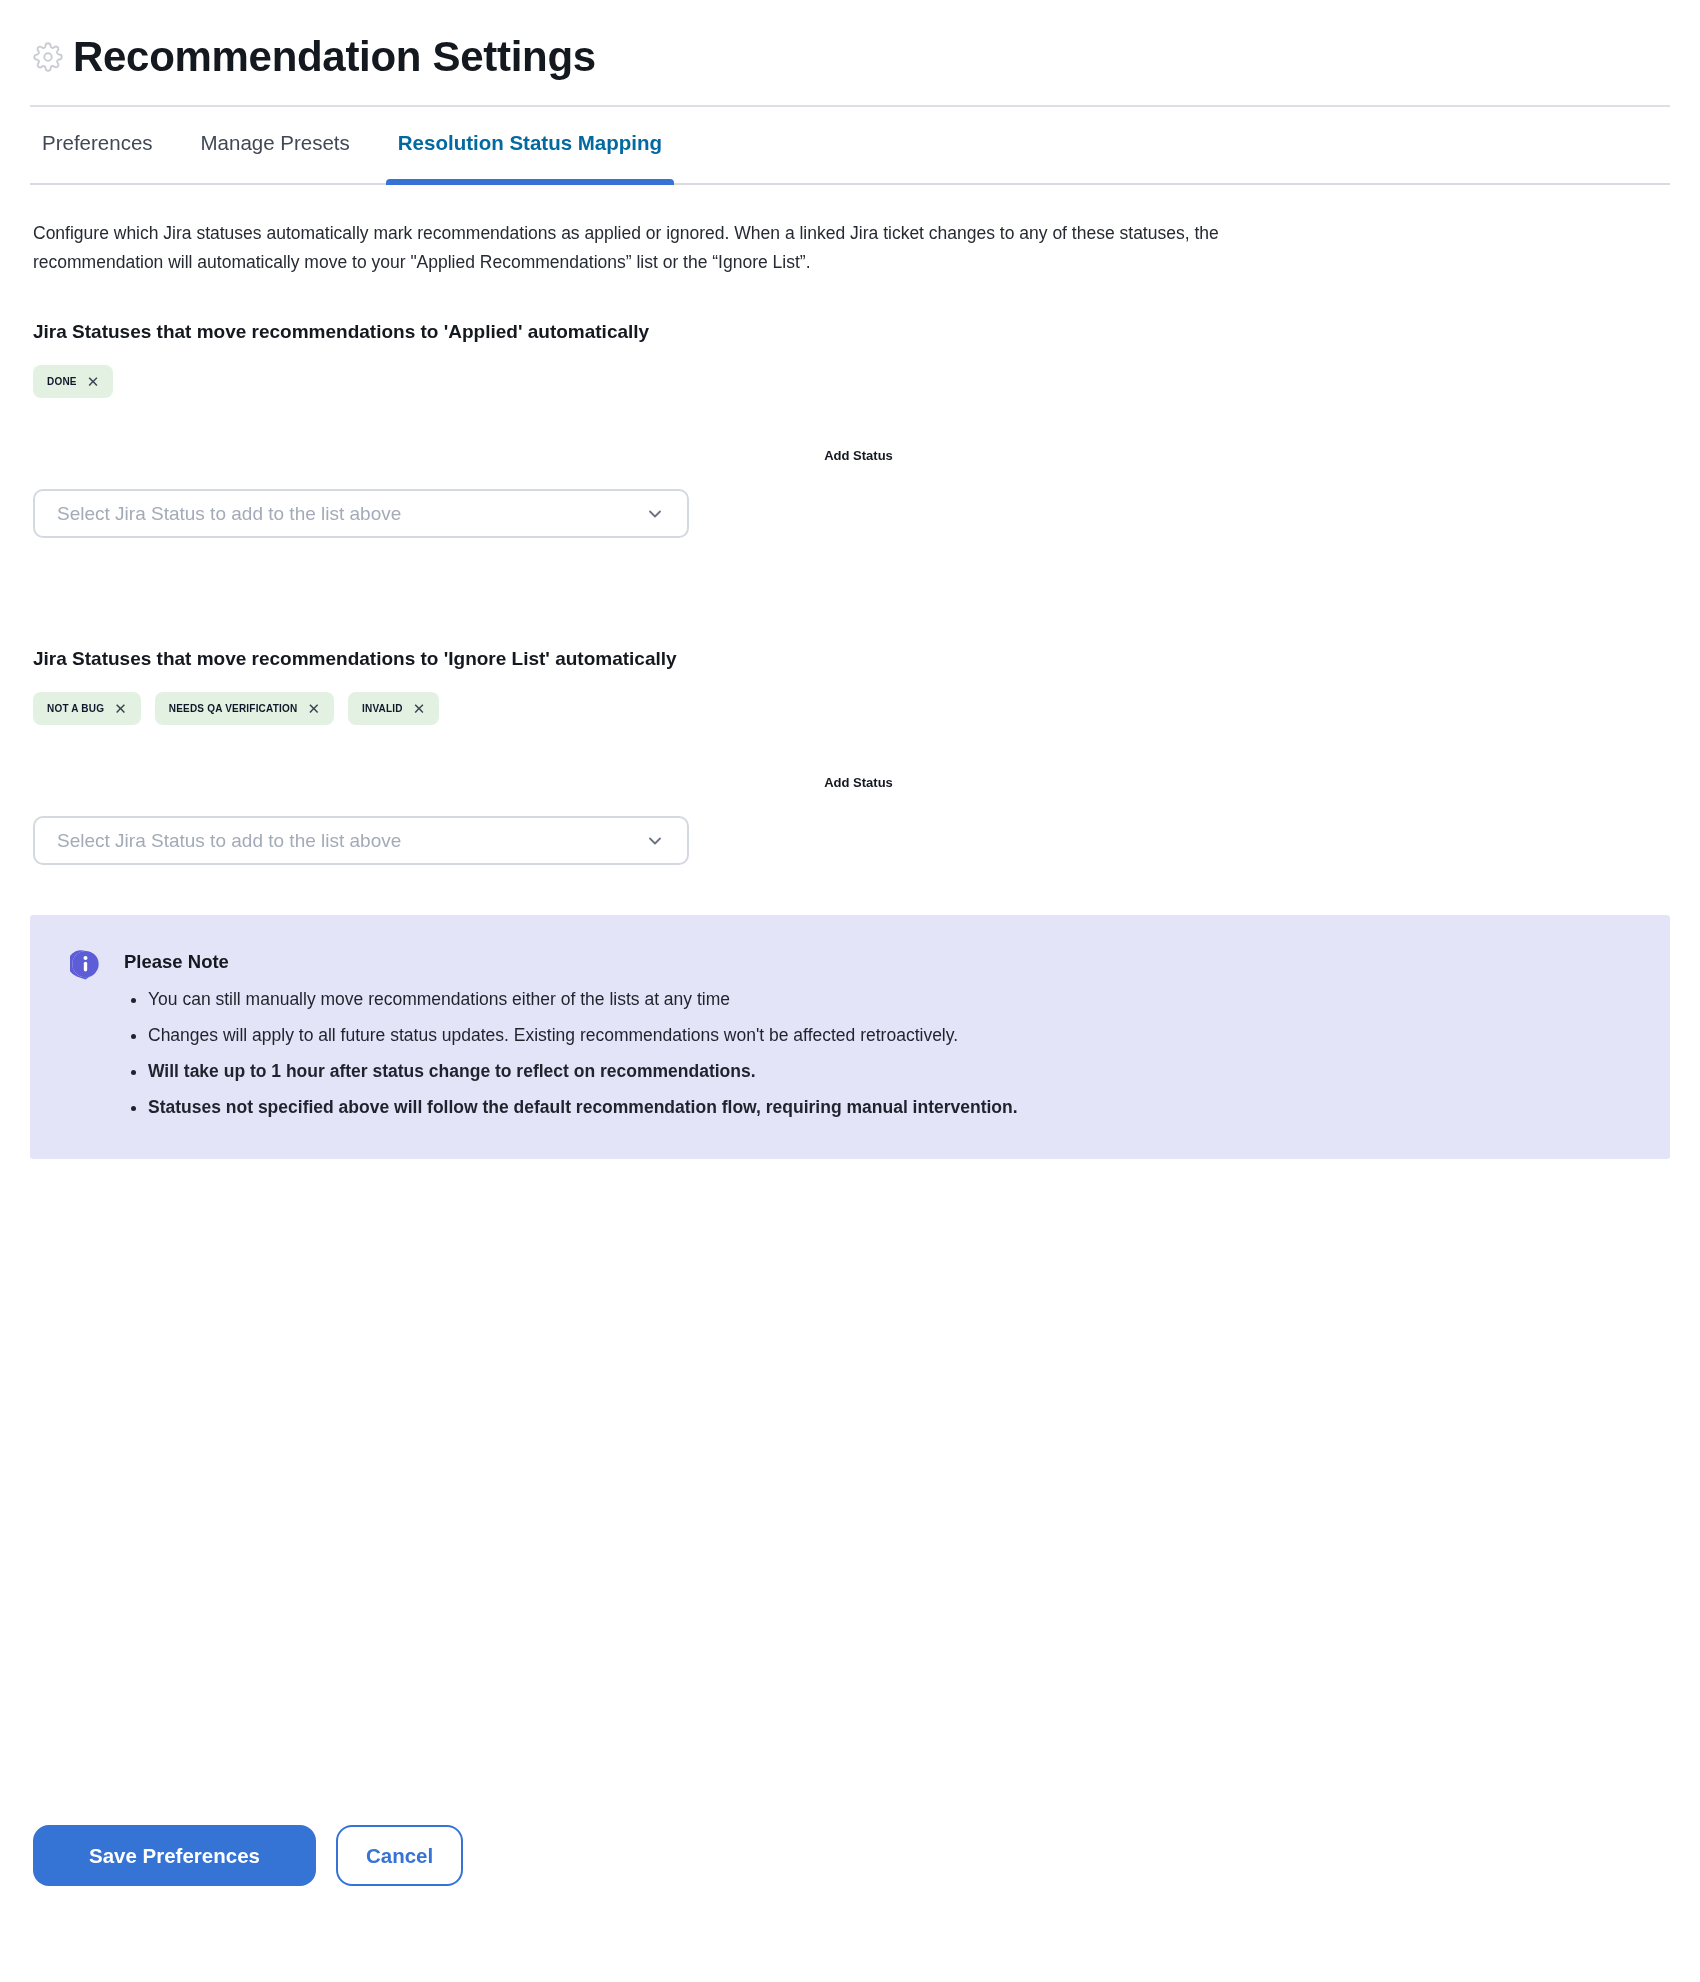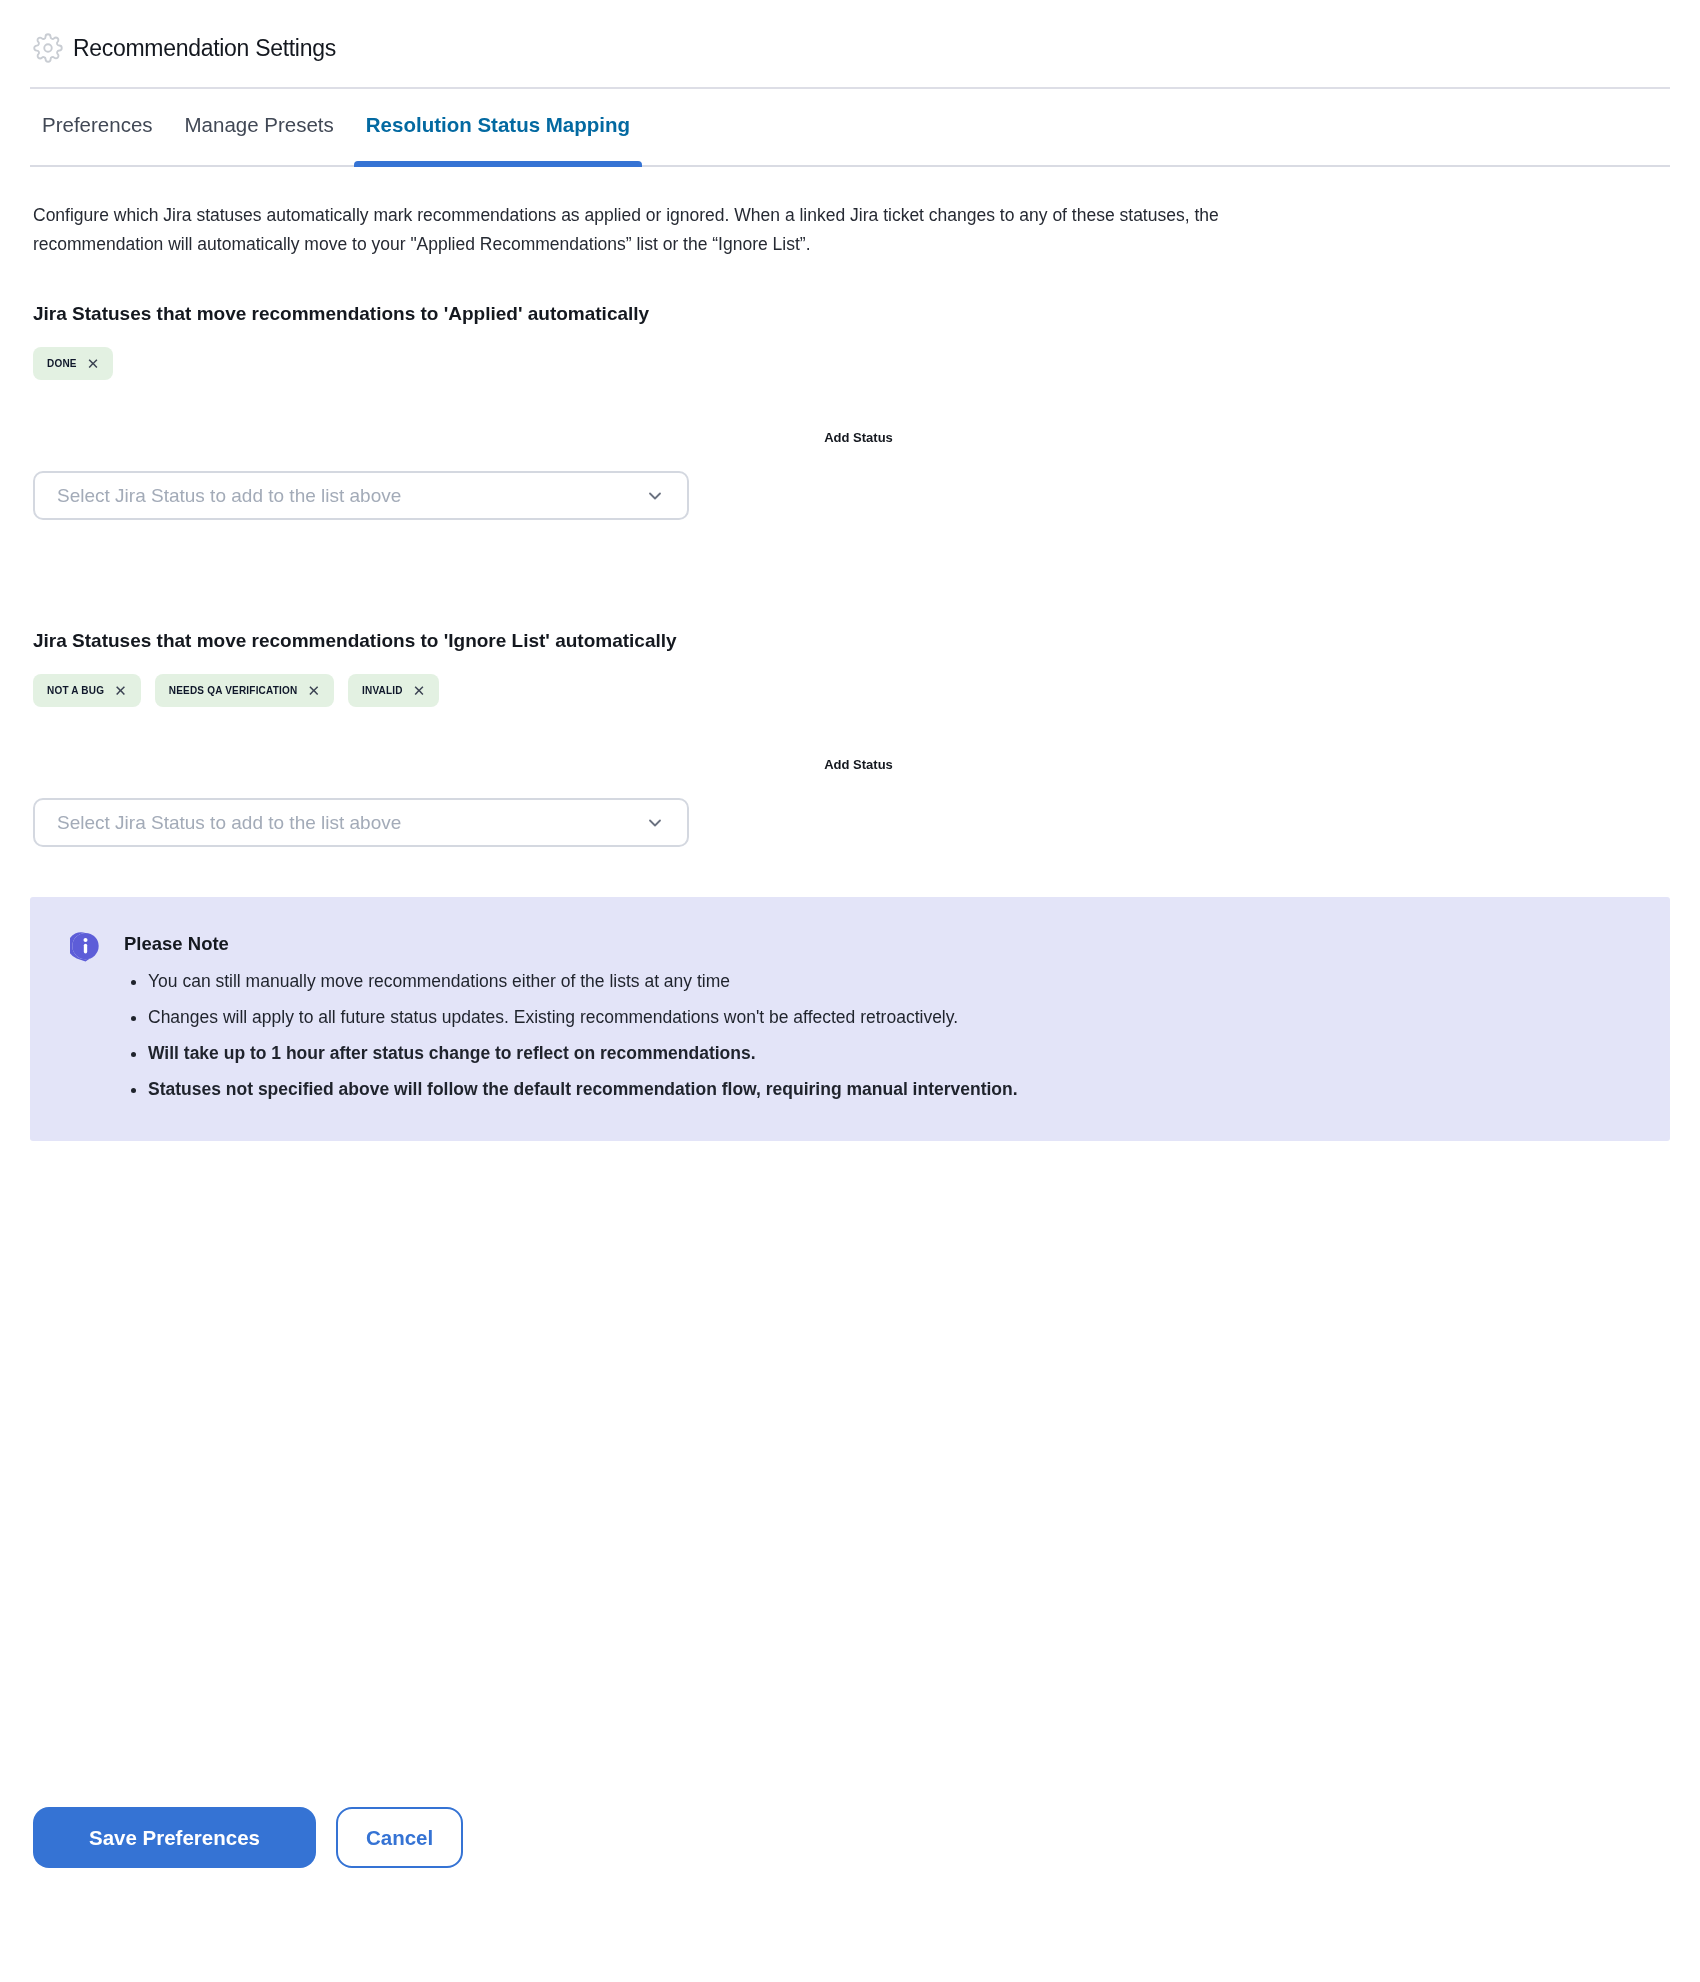--- a/index.html
+++ b/index.html
@@ -7,25 +7,25 @@
   body {
     font-family: "Liberation Sans", "DejaVu Sans", sans-serif;
     color: #1f232c;
     width: 1700px;
   }
   .page { width: 1700px; min-height: 1982px; padding: 0 30px; position: relative; }
 
   
   .header { display: flex; align-items: center; gap: 10px; padding-top: 33px; margin-left: 3px; }
   .gear { width: 30px; height: 30px; flex: 0 0 auto; }
-  .page-title { font-size: 23px; font-weight: 400; color: #14181f; margin: 0; letter-spacing: -0.3px; }
+  .page-title { font-size: 42px; font-weight: 700; color: #14181f; margin: 0; letter-spacing: -0.3px; }
   .header-divider { border: 0; border-top: 2px solid #dddee6; margin: 24px 0 0 0; }
 
   
-  .tabs { display: flex; gap: 8px; padding: 24px 0 0 0; border-bottom: 2px solid #d9dbe3; }
+  .tabs { display: flex; gap: 24px; padding: 24px 0 0 0; border-bottom: 2px solid #d9dbe3; }
   .tab {
     position: relative; padding: 0 12px 28px 12px; font-size: 20.5px; font-weight: 500;
     color: #414855; cursor: pointer; white-space: nowrap;
   }
   .tab.active { font-weight: 700; color: #0369a1; }
   .tab.active::after {
     content: ""; position: absolute; left: 0; right: 0; bottom: -2px; height: 6px;
     background: var(--accent); border-radius: 4px 4px 0 0;
   }
 

